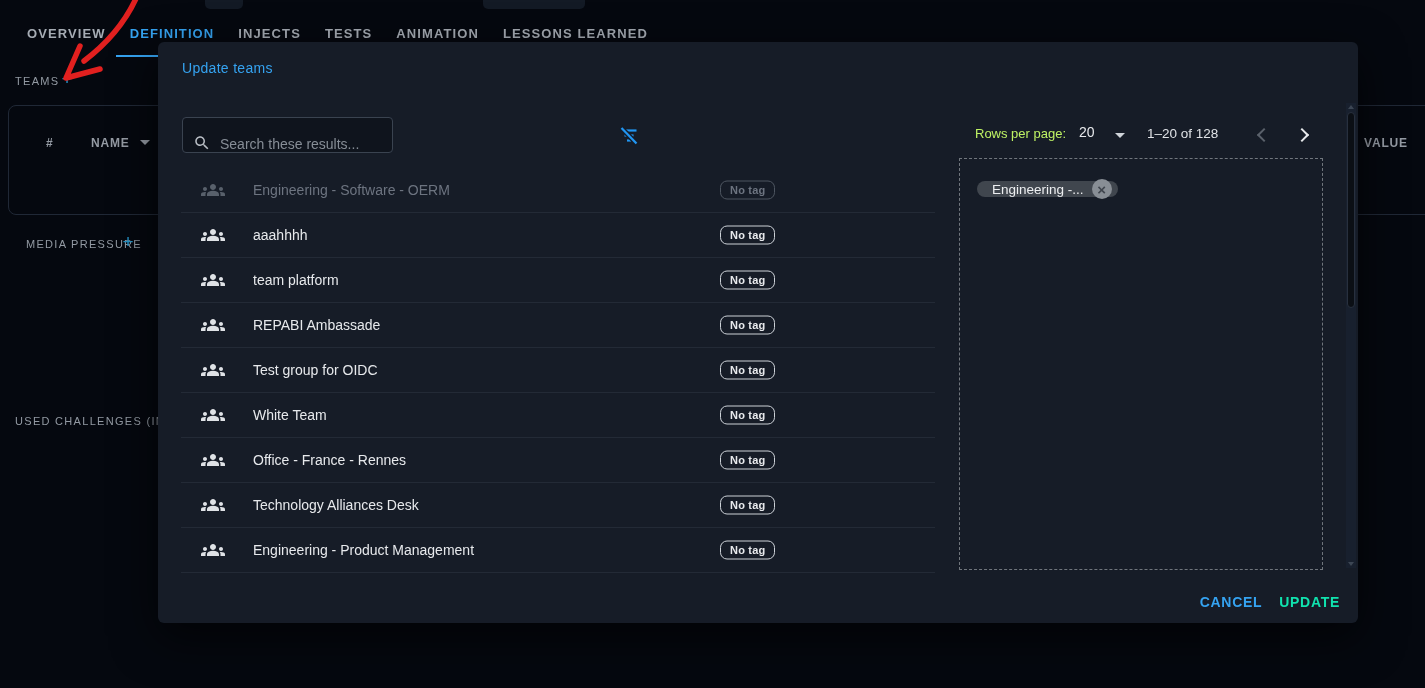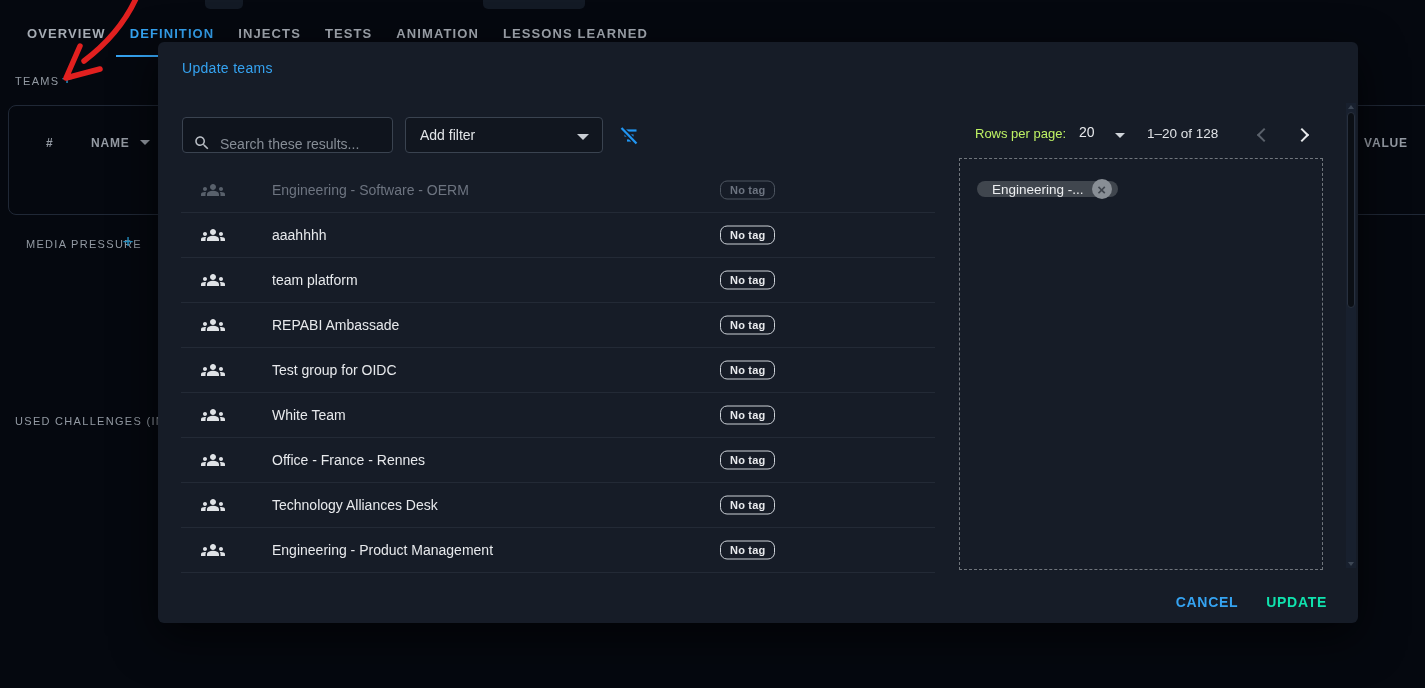--- a/index.html
+++ b/index.html
@@ -90,21 +90,21 @@
   .filter-off-btn { position:absolute; left:459px; top:82px; width:24px; height:24px; cursor:pointer; }
 
   
   .team-list { position:absolute; left:23px; top:126px; width:754px; }
   .team-row {
     position:relative; height:45px; display:flex; align-items:center;
     border-bottom:1px solid #232a36; cursor:pointer;
   }
   .team-icon { margin-left:20px; width:24px; height:24px; }
   .team-icon svg { fill:#dfe2e6; }
-  .team-name { margin-left:47px; font-size:14px; color:#e7e9ec; }
+  .team-name { margin-left:28px; font-size:14px; color:#e7e9ec; }
   .tag-chip {
     position:absolute; left:539px; top:50%; transform:translateY(-50%);
     border:1px solid #ccd1d7; border-radius:7px; padding:2px 9px 3px 9px;
     font-size:11px; font-weight:700; letter-spacing:.2px; color:#e7e9ec; white-space:nowrap;
   }
   .team-row.disabled { cursor:default; }
   .team-row.disabled .team-icon svg { fill:#58606b; }
   .team-row.disabled .team-name { color:#6d7480; }
   .team-row.disabled .tag-chip { border-color:#4d5560; color:#6d7480; }
 
@@ -147,21 +147,21 @@
   .scroll-thumb {
     position:absolute; left:1px; top:9px; width:8px; height:196px;
     background:#0b0f15; border:1px solid #28303e; border-radius:4px; cursor:grab;
   }
   .scroll-arrow { position:absolute; left:2px; width:0; height:0;
     border-left:3px solid transparent; border-right:3px solid transparent; }
   .scroll-arrow.up   { top:2px;  border-bottom:4px solid #3c4654; }
   .scroll-arrow.down { bottom:2px; border-top:4px solid #3c4654; }
 
   .modal-actions {
-    position:absolute; right:31px; bottom:13px; display:flex; gap:28px; align-items:center;
+    position:absolute; right:18px; bottom:13px; display:flex; gap:17px; align-items:center;
   }
   .modal-actions button {
     background:none; border:none; cursor:pointer; font-family:inherit;
     font-size:14px; font-weight:600; letter-spacing:.7px;
   }
   .btn-cancel { color:var(--accent_blue,#35a3f1); }
   .btn-update { color:var(--accent_teal,#10e2ae); }
 </style>
 </head>
 <body style="--accent_blue: #35a3f1; --accent_teal: #10e2ae; --filter_blue: #2196f3; --plus_blue: #2492c6; --annotation_red: #e2201f;">
@@ -199,24 +199,20 @@
   <div class="modal">
     <div class="modal-title">Update teams</div>
 
     <div class="search-box">
       <svg width="18" height="18" viewBox="0 0 24 24" fill="#b9bec5">
         <path d="M15.5 14h-.79l-.28-.27C15.41 12.59 16 11.11 16 9.5 16 5.91 13.09 3 9.5 3S3 5.91 3 9.5 5.91 16 9.5 16c1.61 0 3.09-.59 4.23-1.57l.27.28v.79l5 4.99L20.49 19l-4.99-5zm-6 0C7.01 14 5 11.99 5 9.5S7.01 5 9.5 5 14 7.01 14 9.5 11.99 14 9.5 14z"></path>
       </svg>
       <input type="text" placeholder="Search these results..." style="">
     </div>
 
-    <div class="filter-select">
-      <span>Add filter</span>
-      <span class="caret-down"></span>
-    </div>
 
     <div class="filter-off-btn">
       <svg width="24" height="24" viewBox="0 0 24 24" fill="none">
         <line x1="5" y1="6.5" x2="19.5" y2="6.5" stroke="var(--filter_blue,#2196f3)" stroke-width="2.2"></line>
         <line x1="7.5" y1="11.5" x2="16.5" y2="11.5" stroke="var(--filter_blue,#2196f3)" stroke-width="2.2"></line>
         <line x1="10" y1="16.5" x2="14" y2="16.5" stroke="var(--filter_blue,#2196f3)" stroke-width="2.2"></line>
         <line x1="4" y1="3.5" x2="20" y2="20" stroke="#161c27" stroke-width="5"></line>
         <line x1="4.5" y1="4" x2="19.5" y2="19.5" stroke="var(--filter_blue,#2196f3)" stroke-width="2.2"></line>
       </svg>
     </div>

